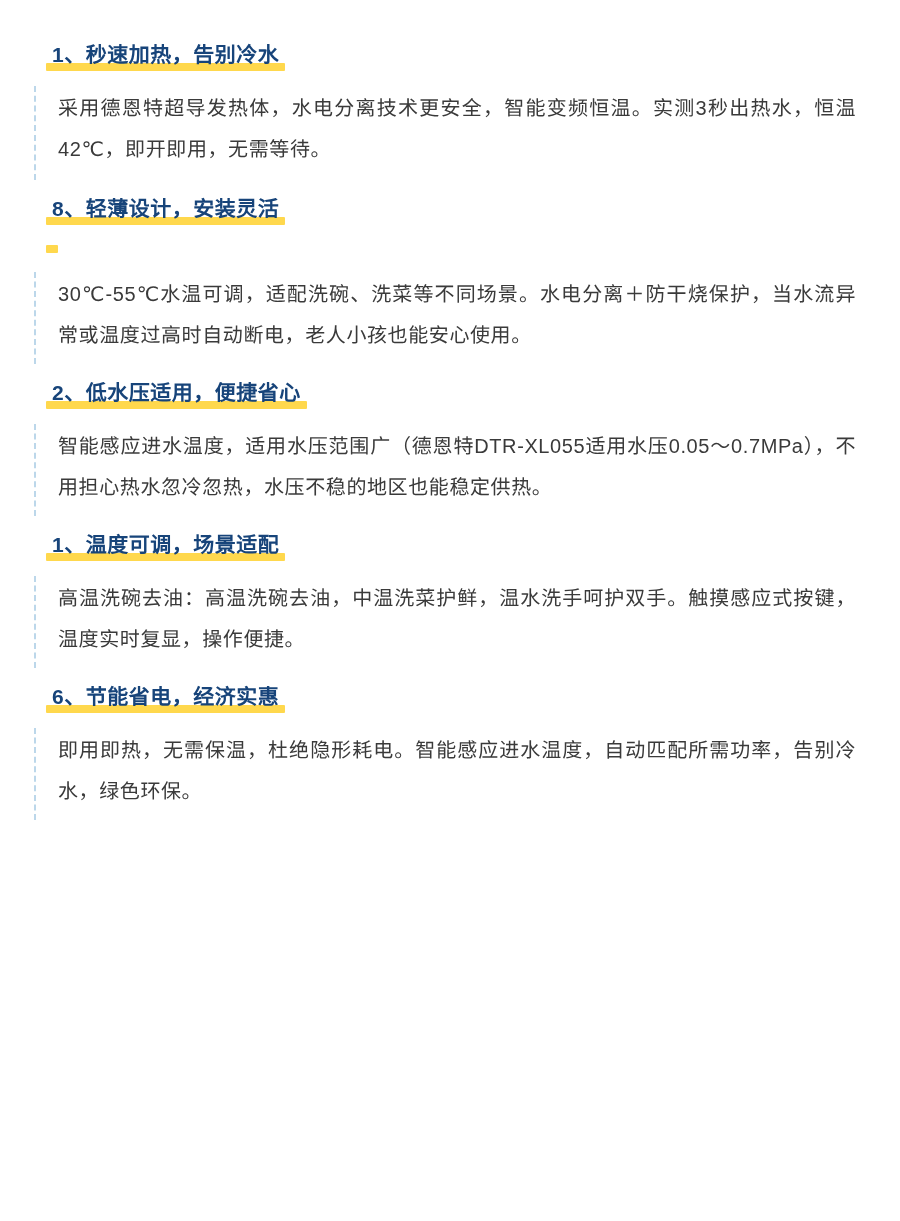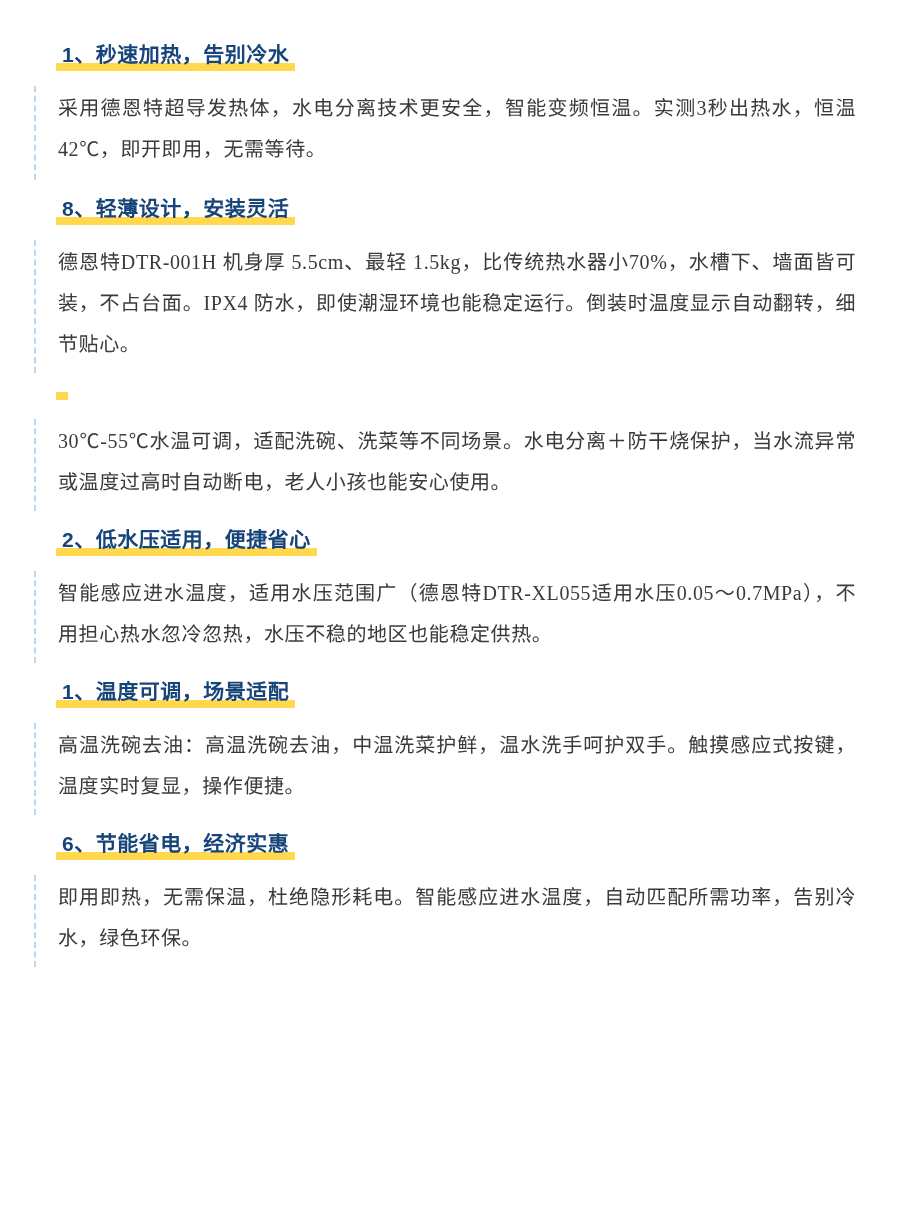--- a/index.html
+++ b/index.html
@@ -27,21 +27,21 @@
     position: relative;
     margin-bottom: 14px;
   }
   .section:last-child {
     margin-bottom: 0;
   }
   
   .sec-head {
     position: relative;
     display: inline-block;
-    margin: 0 0 0 22px;
+    margin: 0 0 0 12px;
     padding: 0 6px 2px 6px;
     font-size: 21px;
     font-weight: bold;
     color: #17447a;
     letter-spacing: 0.5px;
     line-height: 30px;
     white-space: nowrap;
   }
   .sec-head .hl {
     position: absolute;
@@ -56,21 +56,20 @@
   .sec-head .htext {
     position: relative;
     z-index: 1;
   }
   
   .sec-body {
     position: relative;
     margin-top: 14px;
     padding: 2px 10px 8px 22px;
     border-left: 2px dashed #bcd7ea;
-    font-family: Liberation Serif, serif;
   }
   .sec-body p {
     margin: 0;
     font-size: 20px;
     line-height: 41px;
     color: #3a3a3a;
     letter-spacing: 0.6px;
     text-align: justify;
   }
   
@@ -93,23 +92,20 @@
     </div>
     <div class="sec-body">
       <p>采用德恩特超导发热体，水电分离技术更安全，智能变频恒温。实测3秒出热水，恒温42℃，即开即用，无需等待。</p>
     </div>
   </div>
 
   <div class="section s2">
     <div class="sec-head">
       <span class="hl"></span>
       <span class="htext">8、轻薄设计，安装灵活</span>
-    </div>
-    <div class="sec-body">
-      <p>德恩特DTR-001H 机身厚 5.5cm、最轻 1.5kg，比传统热水器小70%，水槽下、墙面皆可装，不占台面。IPX4 防水，即使潮湿环境也能稳定运行。倒装时温度显示自动翻转，细节贴心。</p>
     </div>
   </div>
 
   <div class="section s3">
     <div class="sec-head">
       <span class="hl"></span>
     </div>
     <div class="sec-body">
       <p>30℃-55℃水温可调，适配洗碗、洗菜等不同场景。水电分离＋防干烧保护，当水流异常或温度过高时自动断电，老人小孩也能安心使用。</p>
     </div>

